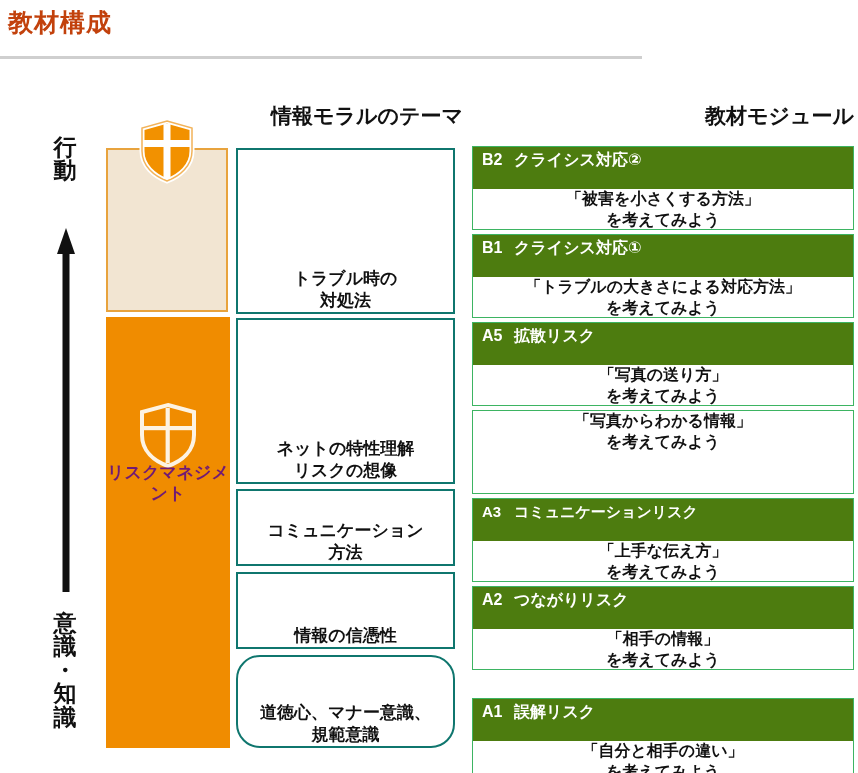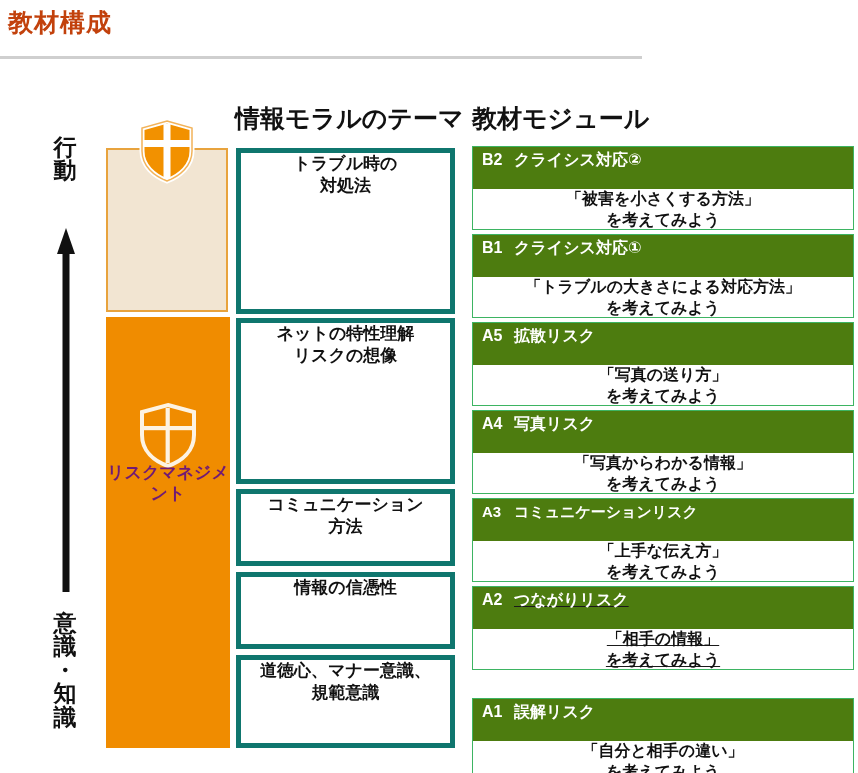--- a/index.html
+++ b/index.html
@@ -32,25 +32,25 @@
     left: 0px;
     top: 56px;
     width: 642px;
     height: 3px;
     background: #cfcfcf;
   }
 
   
   .col-heading {
     position: absolute;
-    font-size: 25px;
+    font-size: 21px;
     font-weight: bold;
     color: #111111;
     white-space: nowrap;
-    text-align: left;
+    text-align: right;
   }
   #heading-theme { left: 235px; top: 102px; width: 228px; }
   #heading-module { left: 472px; top: 102px; width: 382px; }
 
   
   #axis-label-top {
     position: absolute;
     left: 48px;
     top: 136px;
     width: 34px;
@@ -122,25 +122,25 @@
     transform: translateX(-50%);
   }
   #shield-crisis { top: -32px; }
   #shield-risk { top: 84px; }
 
   
   .theme-box {
     position: absolute;
     left: 236px;
     width: 219px;
-    border: 5px solid #0f766e;
+    border: 2px solid #0f766e;
     background: #ffffff;
     box-sizing: border-box;
     display: flex;
-    align-items: flex-start;
+    align-items: flex-end;
     justify-content: center;
     text-align: center;
   }
   .theme-text {
     font-size: 17px;
     font-weight: bold;
     line-height: 1.3;
     color: #111111;
   }
 
@@ -221,21 +221,21 @@
 </div>
 <div class="theme-box" style="top:318px; height:166px;">
   <div class="theme-text">ネットの特性理解<br>リスクの想像</div>
 </div>
 <div class="theme-box" style="top:489px; height:77px;">
   <div class="theme-text">コミュニケーション<br>方法</div>
 </div>
 <div class="theme-box" style="top:572px; height:77px;">
   <div class="theme-text">情報の信憑性</div>
 </div>
-<div class="theme-box" style="top:655px; height:93px;">
+<div class="theme-box" style="top:655px; height:93px;border-radius:24px;">
   <div class="theme-text">道徳心、マナー意識、<br>規範意識</div>
 </div>
 
 <div class="module-box" style="top:146px; height:84px;">
   <div class="module-head">
     <span class="mod-code">B2</span><span>クライシス対応②</span>
   </div>
   <div class="module-body">「被害を小さくする方法」<br>を考えてみよう</div>
 </div>
 
@@ -247,34 +247,31 @@
 </div>
 
 <div class="module-box" style="top:322px; height:84px;">
   <div class="module-head">
     <span class="mod-code">A5</span><span>拡散リスク</span>
   </div>
   <div class="module-body">「写真の送り方」<br>を考えてみよう</div>
 </div>
 
 <div class="module-box" style="top:410px; height:84px;">
-  <div class="module-head">
-    <span class="mod-code">A4</span><span>写真リスク</span>
-  </div>
   <div class="module-body">「写真からわかる情報」<br>を考えてみよう</div>
 </div>
 
 <div class="module-box" style="top:498px; height:84px;">
   <div class="module-head tight">
     <span class="mod-code">A3</span><span>コミュニケーションリスク</span>
   </div>
   <div class="module-body">「上手な伝え方」<br>を考えてみよう</div>
 </div>
 
-<div class="module-box" style="top:586px; height:84px;text-decoration:underline;">
+<div class="module-box" style="top:586px; height:84px;">
   <div class="module-head">
     <span class="mod-code">A2</span><span>つながりリスク</span>
   </div>
   <div class="module-body">「相手の情報」<br>を考えてみよう</div>
 </div>
 
 <div class="module-box" style="top:674px; height:84px;margin-top:24px;">
   <div class="module-head">
     <span class="mod-code">A1</span><span>誤解リスク</span>
   </div>

